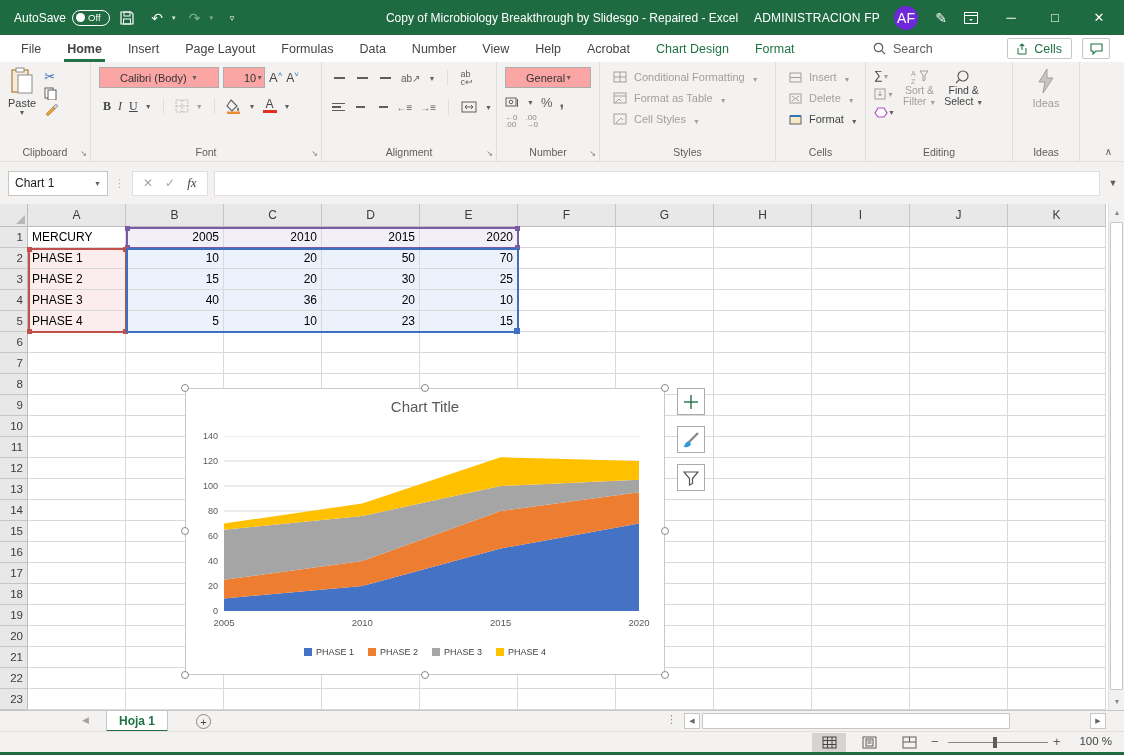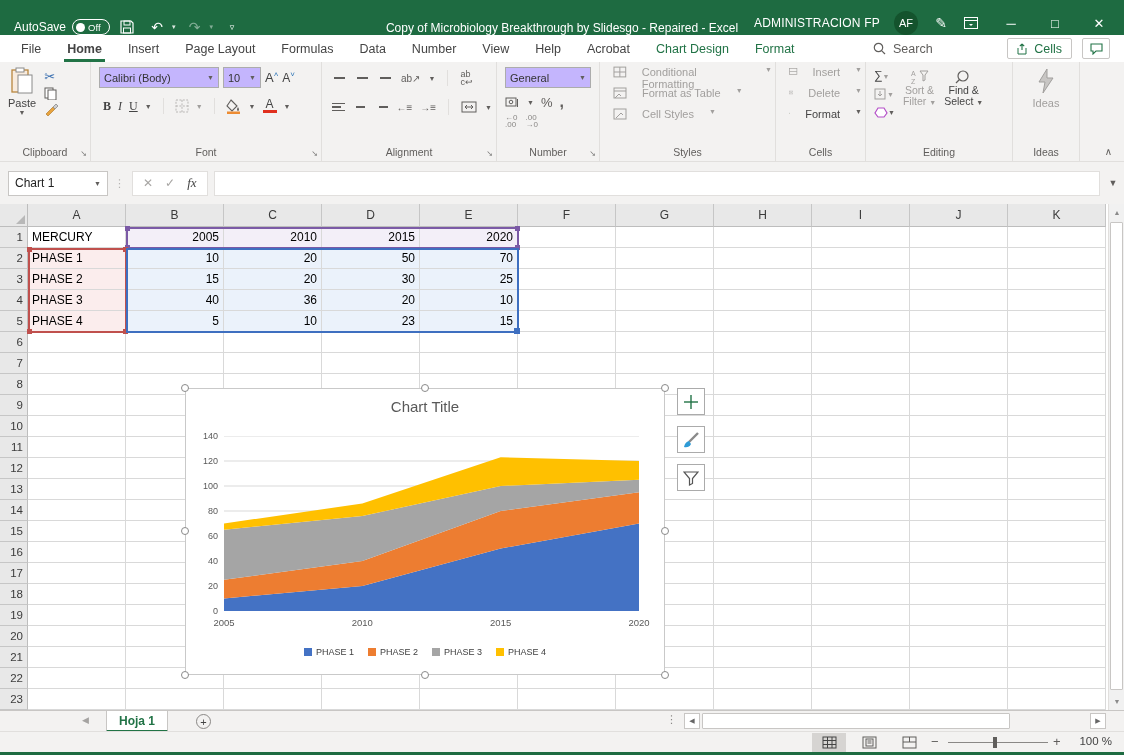--- a/index.html
+++ b/index.html
@@ -1,33 +1,33 @@
 <!DOCTYPE html>
 <html><head>
 <meta charset="utf-8">
 <style>
   * { margin:0; padding:0; box-sizing:border-box; }
   html,body { width:1124px; height:755px; overflow:hidden; }
   body { font-family:"Liberation Sans", sans-serif; font-size:12px; color:#444; background:#fff; }
   #app { position:relative; width:1124px; height:755px; background:#fff; overflow:hidden; }
 
   
-  .titlebar { position:absolute; left:0; top:0; width:1124px; height:35px; background:#1E6B41; color:#fff; display:flex; align-items:flex-end; }
+  .titlebar { position:absolute; left:0; top:0; width:1124px; height:35px; background:#1E6B41; color:#fff; display:flex; align-items:center; }
   .tb-left { display:flex; align-items:center; gap:10px; padding-left:14px; }
   .autosave { display:flex; align-items:center; gap:6px; font-size:12px; }
   .as-pill { width:38px; height:16px; border:1px solid #fff; border-radius:8px; display:flex; align-items:center; gap:3px; padding-left:3px; }
   .as-dot { width:9px; height:9px; background:#fff; border-radius:50%; }
   .as-state { font-size:9.5px; }
   .tb-ico { font-size:14px; color:#fff; width:18px; text-align:center; }
   .tb-ico.dim { opacity:.45; }
   .tiny-chev { font-size:7px; opacity:.85; margin-left:-4px; }
   .tb-title { position:absolute; left:0; right:0; text-align:center; font-size:12px; pointer-events:none; }
   .tb-right { margin-left:auto; display:flex; align-items:center; gap:14px; padding-right:10px; z-index:2; }
   .tb-account { font-size:12px; letter-spacing:.2px; }
-  .avatar { width:24px; height:24px; border-radius:50%; background:#14532d; color:#fff; font-size:11px; display:flex; align-items:center; justify-content:center; }
+  .avatar { width:24px; height:24px; border-radius:50%; background:#6d28d9; color:#fff; font-size:14px; display:flex; align-items:center; justify-content:center; }
   .win-btn { width:30px; text-align:center; font-size:13px; }
 
   
   .tabrow { position:absolute; left:0; top:35px; width:1124px; height:27px; background:#fff; display:flex; align-items:stretch; }
   #ribbon-tabs { display:flex; align-items:stretch; padding-left:8px; }
   .rtab { padding:0 13px; display:flex; align-items:center; font-size:12.5px; color:#444; position:relative; }
   .rtab.active { font-weight:bold; }
   .rtab.active::after { content:""; position:absolute; left:10px; right:10px; bottom:0; height:3px; background:#217346; }
   .rtab.contextual { color:#217346; }
   .searchbox { position:absolute; left:873px; top:0; height:27px; display:flex; align-items:center; gap:7px; color:#605E5C; font-size:12.5px; }
@@ -35,32 +35,32 @@
   .comment-btn { position:absolute; right:14px; top:3px; width:28px; height:21px; border:1px solid #c8c6c4; border-radius:2px; display:flex; align-items:center; justify-content:center; }
 
   
   .ribbon { position:absolute; left:0; top:62px; width:1124px; height:100px; background:#F3F2F1; border-bottom:1px solid #E1DFDD; display:flex; }
   .rgroup { display:flex; flex-direction:column; border-right:1px solid #E1DFDD; position:relative; }
   .rg-body { flex:1; padding-top:5px; position:relative; }
   .rg-label { height:18px; text-align:center; font-size:10.5px; color:#605E5C; display:flex; align-items:center; justify-content:center; gap:4px; }
   .launcher { position:absolute; right:3px; bottom:3px; font-size:8px; color:#7a7978; }
   .gray { color:#A19F9D !important; }
   .chev { font-size:7px; color:#605E5C; }
-  .combo { background:#c4b5fd; border:1px solid #ACACAC; height:21px; display:flex; align-items:center; padding:0 4px; font-size:11px; color:#333; }
+  .combo { background:#fca5a5; border:1px solid #ACACAC; height:21px; display:flex; align-items:center; padding:0 20px; font-size:11px; color:#333; }
   .combo .chev { margin-left:auto; }
   .vdiv { width:1px; background:#E1DFDD; margin:2px 4px; align-self:stretch; }
 
   
   .bars { display:inline-flex; flex-direction:column; gap:2px; width:15px; }
   .bars i { display:block; height:1.6px; background:#605E5C; }
   .bars.left i:nth-child(2){width:70%;} .bars.left i:nth-child(3){width:100%;}
   .bars.center i { margin:0 auto; } .bars.center i:nth-child(2){width:70%;}
   .bars.right i { margin-left:auto; } .bars.right i:nth-child(2){width:70%;}
 
-  .btn17 { height:17px; display:flex; align-items:flex-start; gap:15px; padding:0 3px; }
+  .btn17 { height:17px; display:flex; align-items:flex-end; gap:7px; padding:0 3px; }
 
   
   .formula-row { position:absolute; left:0; top:162px; width:1124px; height:42px; background:#F3F2F1; display:flex; align-items:center; }
   .namebox { width:100px; height:25px; background:#fff; border:1px solid #C8C6C4; margin-left:8px; display:flex; align-items:center; padding:0 6px; font-size:12px; color:#222; }
   .namebox .chev { margin-left:auto; }
   .fdots { color:#b5b3b1; margin:0 6px; font-size:11px; letter-spacing:1px; }
   .fbtns { display:flex; align-items:center; gap:12px; background:#fff; border:1px solid #E1DFDD; height:25px; padding:0 10px; }
   .fx-x,.fx-ok { color:#A8A6A4; font-size:12px; }
   .fx-fx { font-style:italic; font-family:"Liberation Serif",serif; color:#444; font-size:13px; }
   .finput { flex:1; height:25px; background:#fff; border:1px solid #E1DFDD; margin:0 2px 0 6px; }

